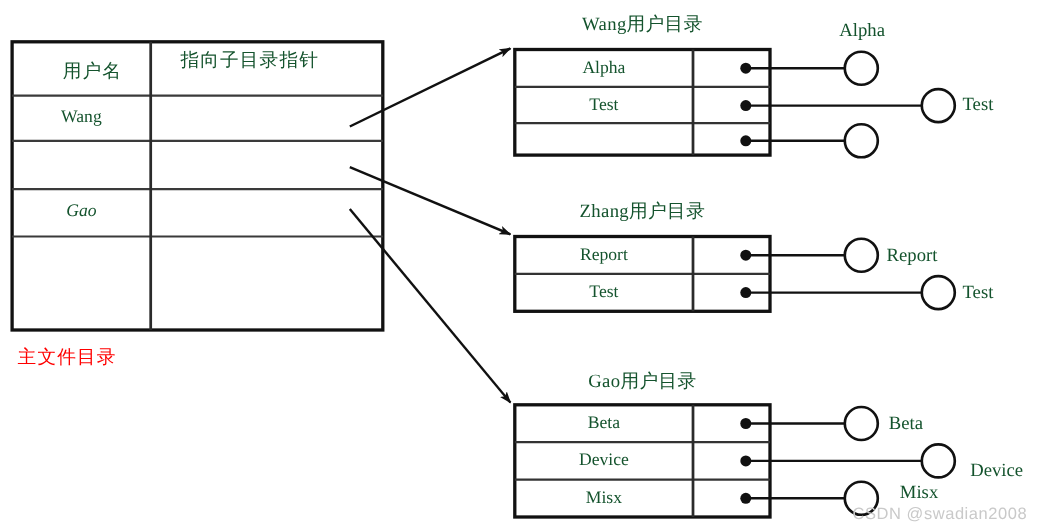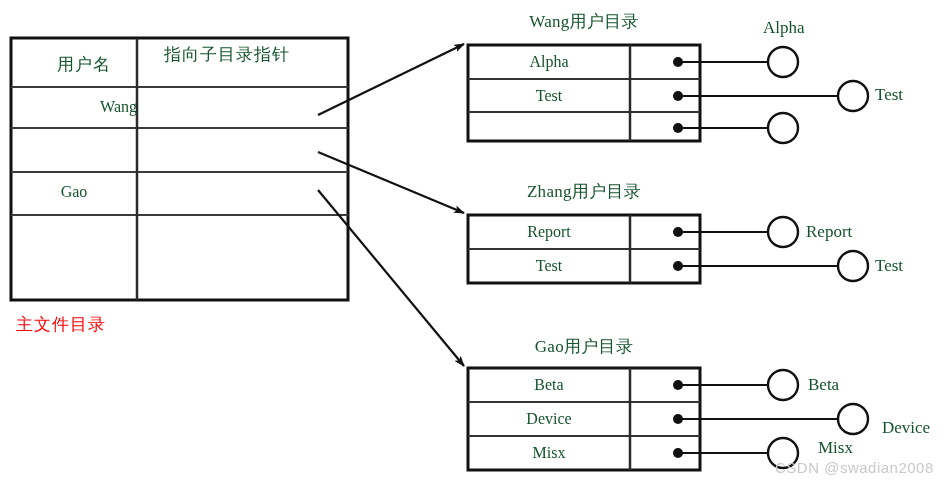--- a/index.html
+++ b/index.html
@@ -137,22 +137,22 @@
     <g>
       <line x1="318" y1="115" x2="464" y2="44" stroke="#111111" stroke-width="2.2" marker-end="url(#arrowhead)"></line>
       <line x1="318" y1="152" x2="464" y2="213" stroke="#111111" stroke-width="2.2" marker-end="url(#arrowhead)"></line>
       <line x1="318" y1="190" x2="464" y2="366" stroke="#111111" stroke-width="2.2" marker-end="url(#arrowhead)"></line>
     </g>
   </svg>
 
   <div class="lbl tbl-head" style="left:31px; top:53px; width:106px; text-align:center;">用户名</div>
   <div class="lbl tbl-head" style="left:137px; top:43px; width:180px; text-align:center;">指向子目录指针</div>
 
-  <div class="lbl cell-txt" style="left:11px; top:98px; width:126px; text-align:right;">Wang</div>
-  <div class="lbl cell-txt" style="left:11px; top:183px; width:126px; text-align:center;">Gao</div>
+  <div class="lbl cell-txt" style="left:11px; top:98px; width:126px; text-align:center;">Wang</div>
+  <div class="lbl cell-txt" style="left:11px; top:183px; width:126px; text-align:center;font-style:italic;">Gao</div>
   <div class="lbl cell-txt" style="left:11px; top:230px; width:126px; text-align:center;"></div>
 
   <div class="lbl red-cap" style="left:16px; top:313px;">主文件目录</div>
 
   <div class="lbl dir-title" style="left:468px; top:10px; width:232px; text-align:center;">Wang用户目录</div>
   <div class="lbl cell-txt" style="left:468px; top:53px; width:162px; text-align:center;">Alpha</div>
   <div class="lbl cell-txt" style="left:468px; top:87px; width:162px; text-align:center;">Test</div>
   <div class="lbl cell-txt" style="left:468px; top:119px; width:162px; text-align:center;"></div>
 
   <div class="lbl node-lbl" style="left:763px; top:18px;">Alpha</div>

